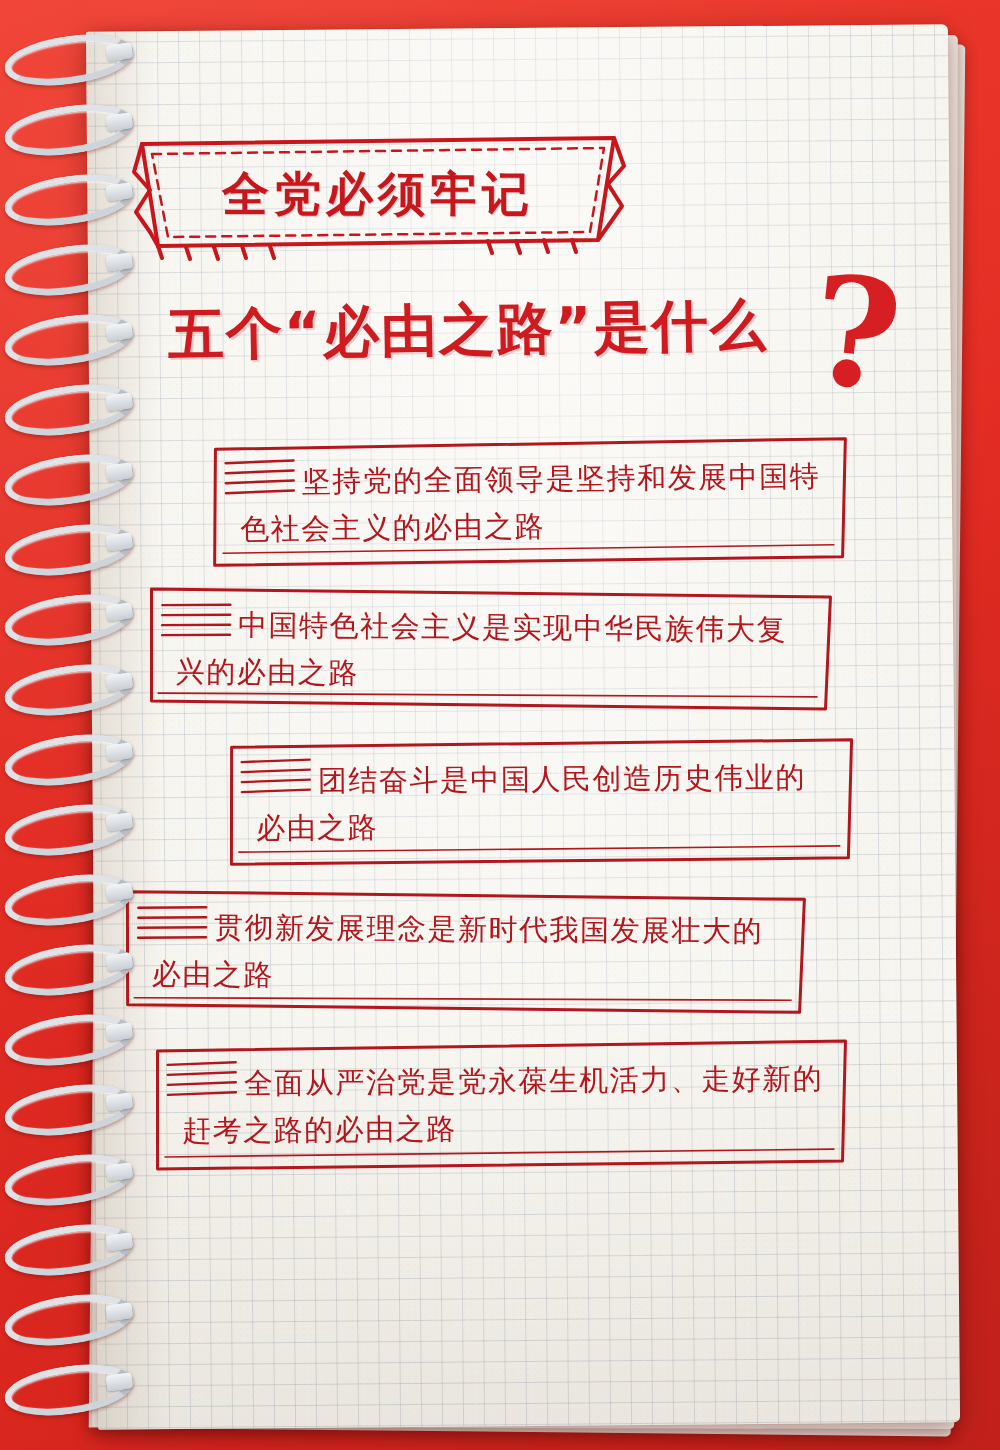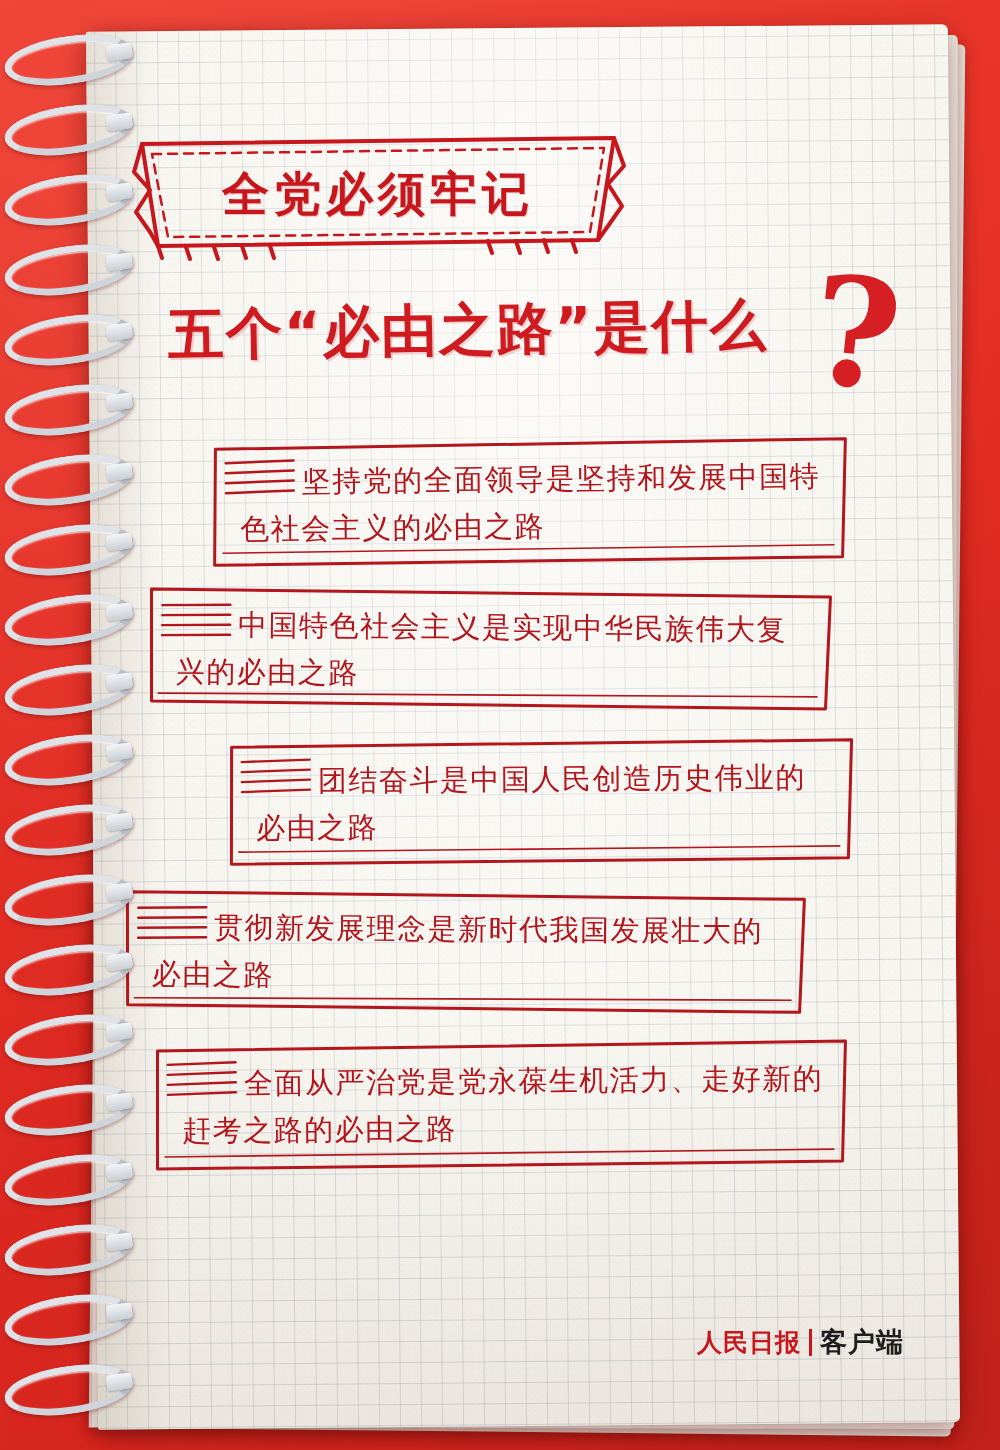--- a/index.html
+++ b/index.html
@@ -438,19 +438,14 @@
           <path d="M2 6 L70 4"></path>
             <path d="M2 16 L70 14"></path>
             <path d="M2 26 L70 24"></path>
             <path d="M2 36 L70 34"></path>
         </g>
       </svg>
     </div>
     <div class="txt">全面从严治党是党永葆生机活力、走好新的赶考之路的必由之路</div>
   </div>
 
-  <div class="footer-logo">
-    <span class="rmrb">人民日报</span>
-    <span class="divider"></span>
-    <span class="khd">客户端</span>
-  </div>
 
 </div>
 
 </body></html>

